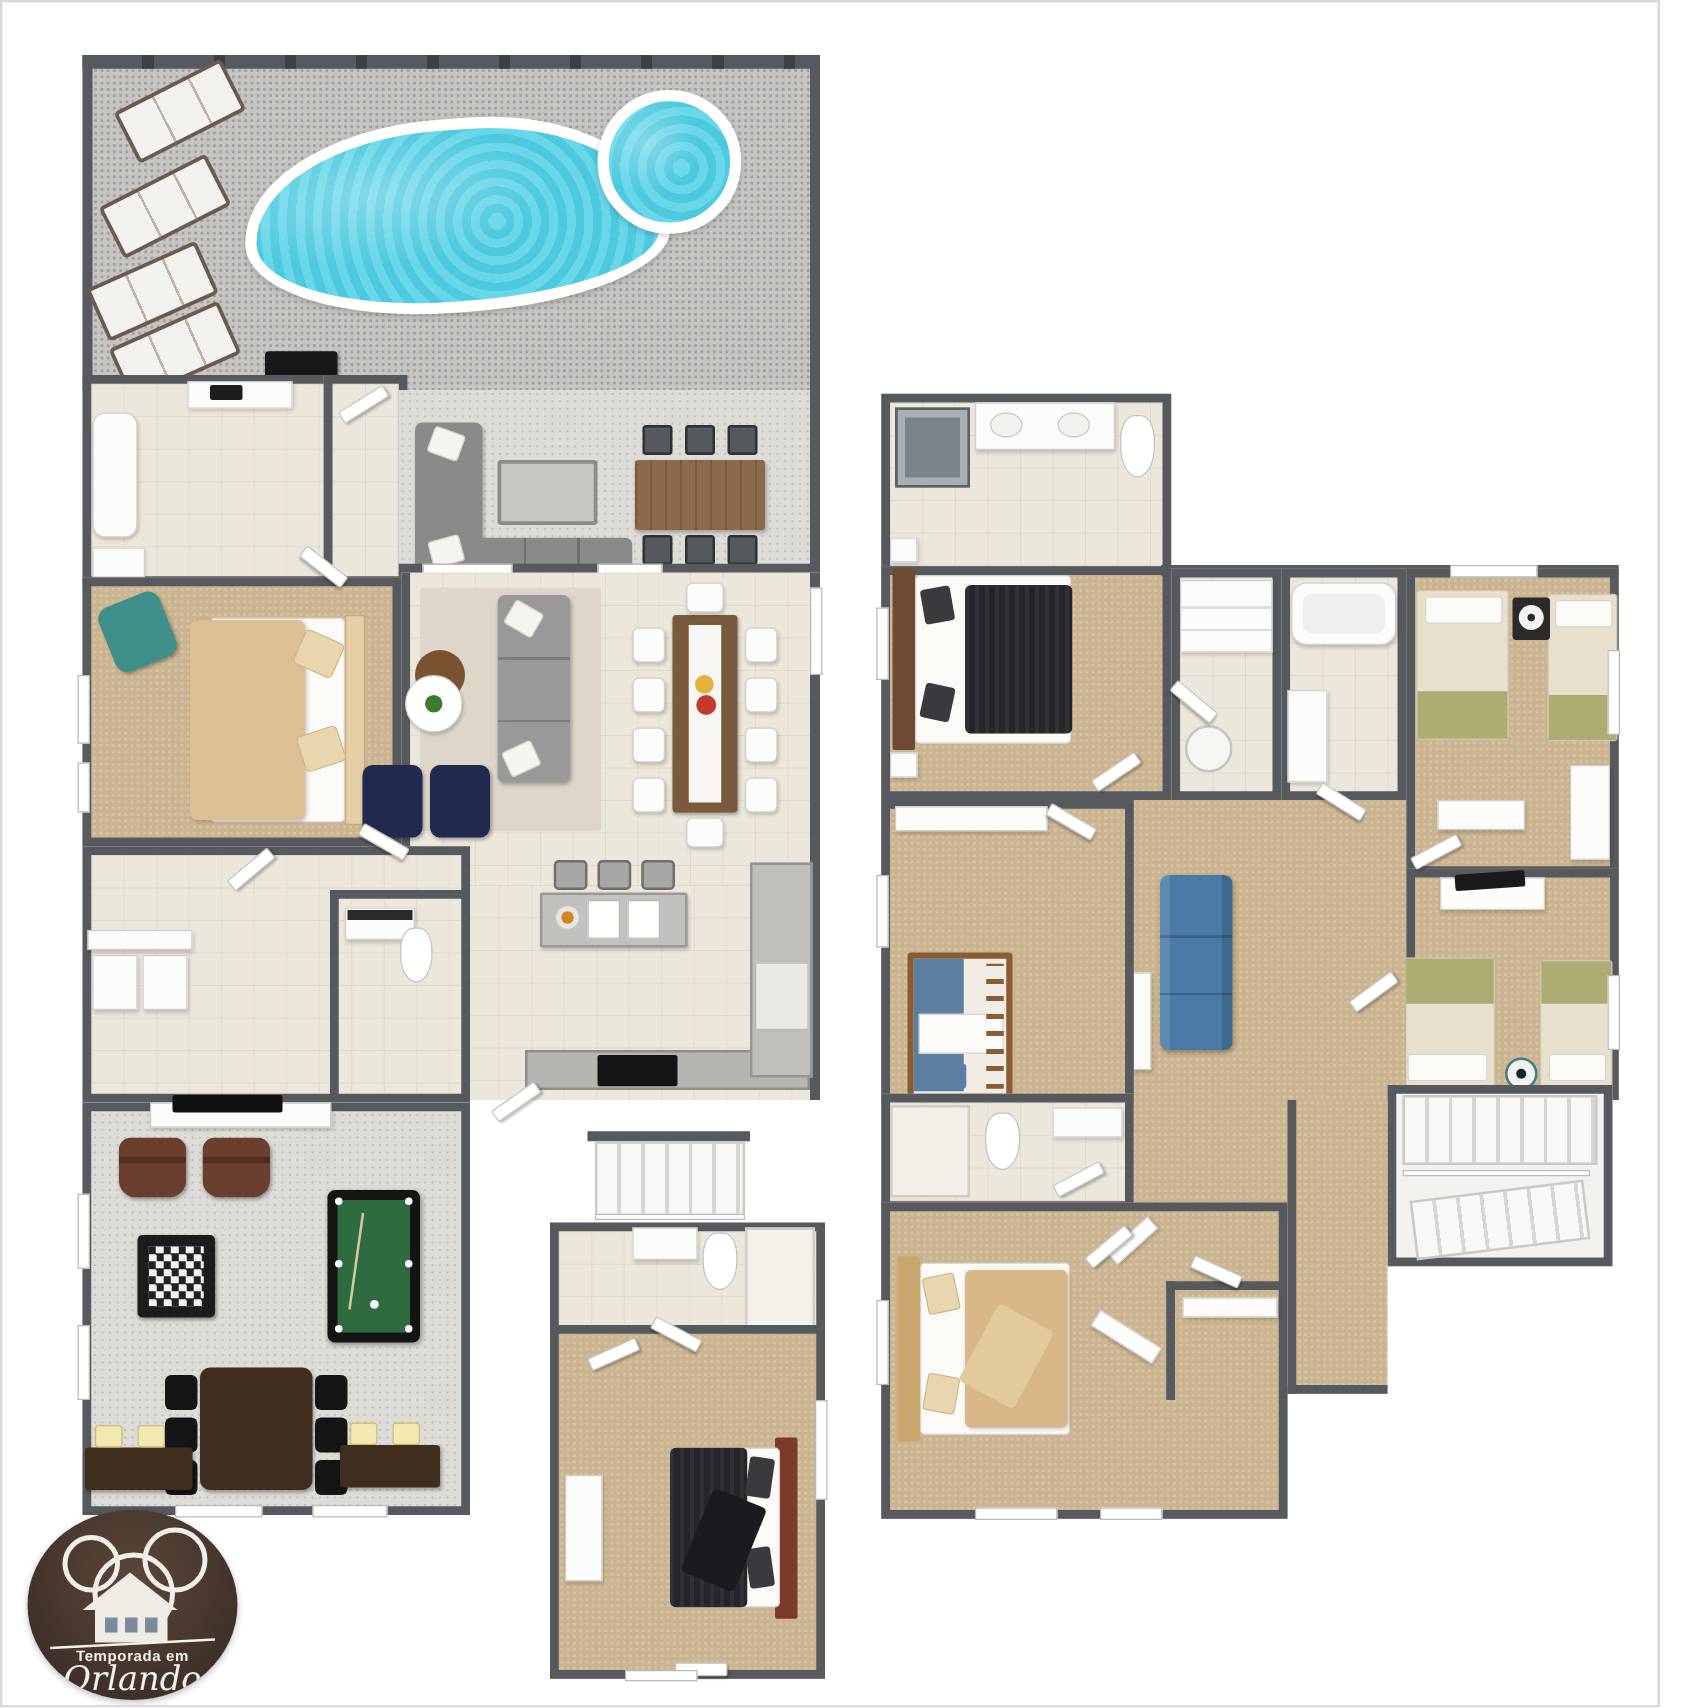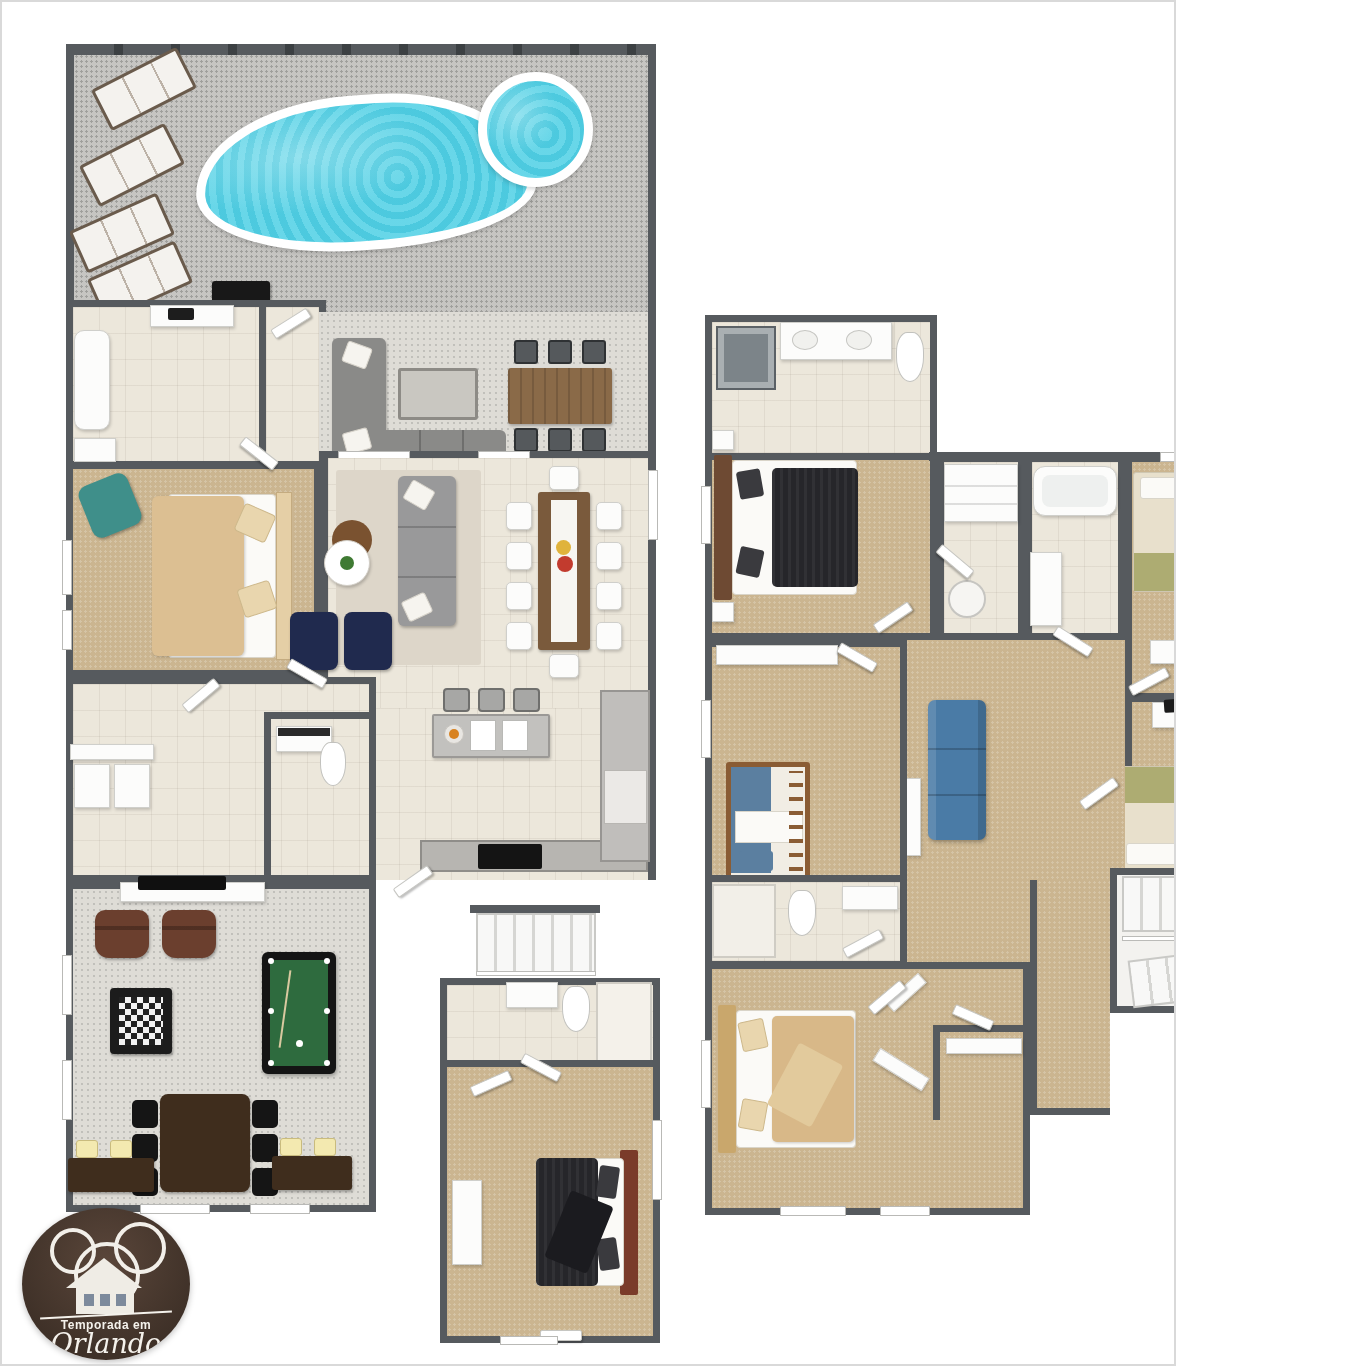--- a/index.html
+++ b/index.html
@@ -1,16 +1,16 @@
 <!DOCTYPE html>
 <html><head>
 <meta charset="utf-8">
 <style>
   html,body{margin:0;padding:0;background:#ffffff;font-family:"Liberation Sans",sans-serif;}
-  #canvas{position:relative;width:1176px;height:1366px;background:#ffffff;overflow:hidden;}
+  #canvas{position:relative;width:1328px;height:1366px;background:#ffffff;overflow:hidden;}
   #frame{position:absolute;inset:0;border:2px solid #d9d9d9;pointer-events:none;}
   .r{position:absolute;box-sizing:border-box;}
   .room{border:7px solid #565a5e;}
   .wall{background:#565a5e;}
   .tile{background-color:#ece7db;background-image:linear-gradient(rgba(120,110,90,.10) 1px,transparent 1px),linear-gradient(90deg,rgba(120,110,90,.10) 1px,transparent 1px);background-size:26px 26px;}
   .carpet{background-color:#cbb590;background-image:radial-gradient(rgba(255,255,255,.20) 1px,transparent 1.1px);background-size:5px 5px;}
   .speckle{background-color:#dedcd6;background-image:radial-gradient(rgba(90,90,90,.22) 1px,transparent 1.2px);background-size:6px 6px;}
   .deck{background-color:#c6c5c2;background-image:radial-gradient(rgba(70,70,70,.30) 1px,transparent 1.2px);background-size:5px 5px;}
   .white{background:#fcfcfb;border:1px solid #cfcfcb;box-shadow:1px 2px 3px rgba(0,0,0,.18);}
   .win{background:#ffffff;border:1px solid #b9b9b6;}

